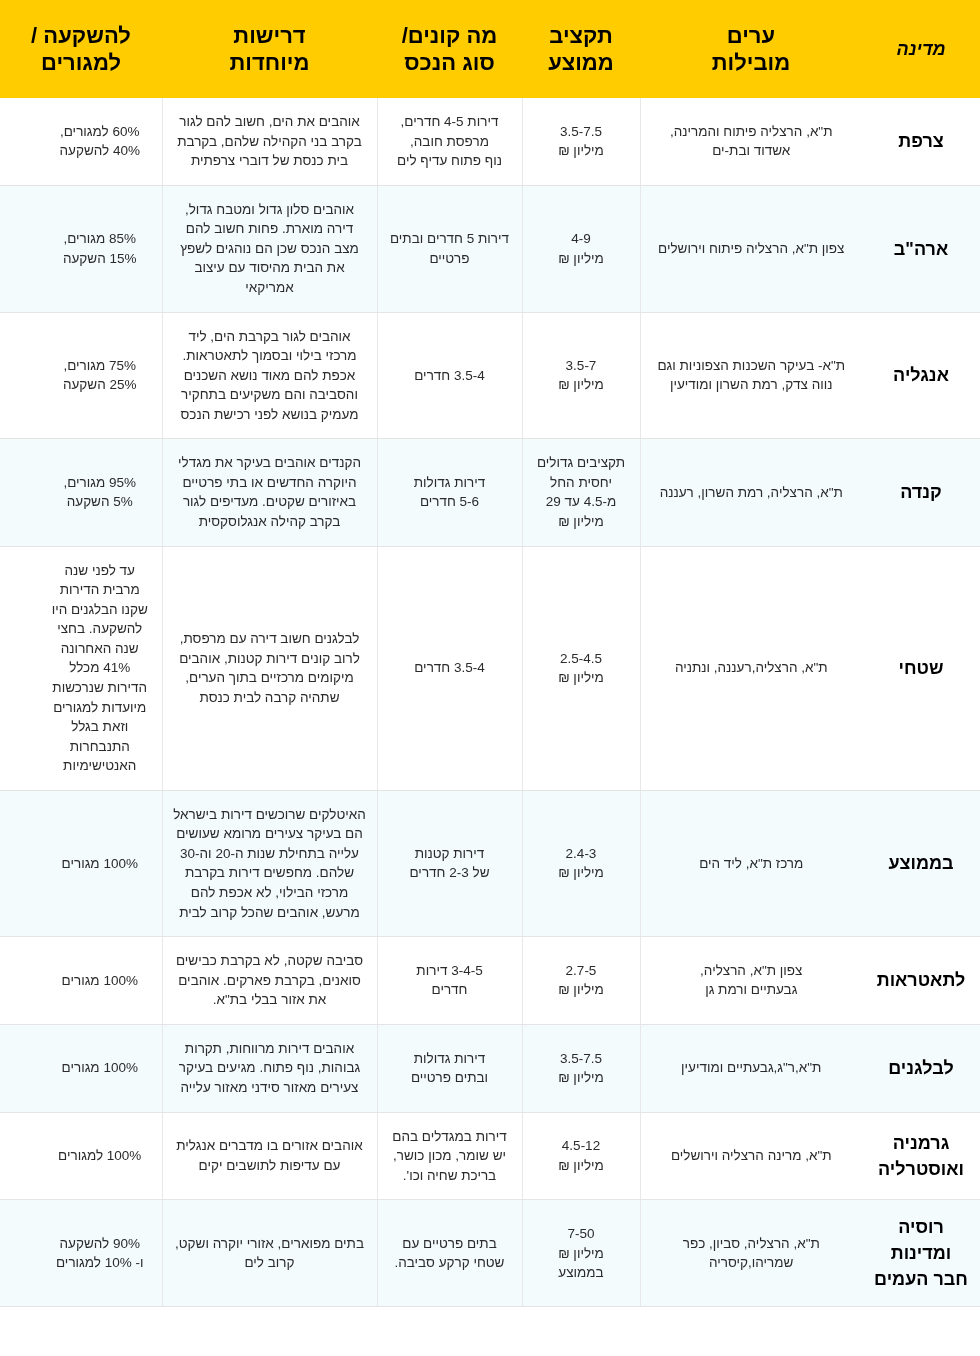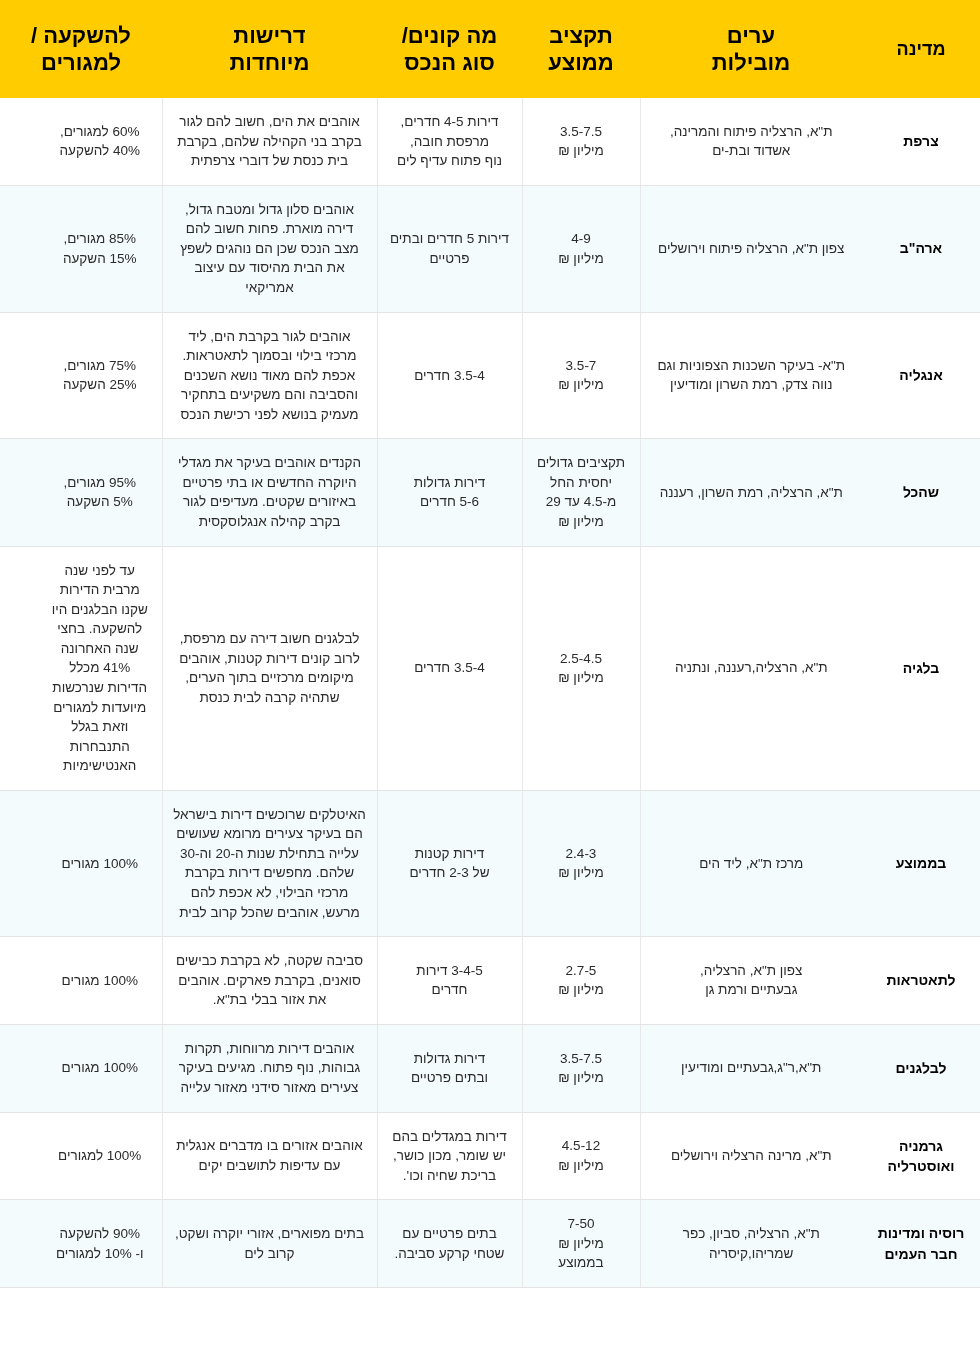--- a/index.html
+++ b/index.html
@@ -24,35 +24,36 @@
     font-size: 22px;
     line-height: 1.25;
     text-align: center;
     vertical-align: middle;
     padding: 14px 8px;
     height: 70px;
     border: none;
   }
   table.data-table thead th.th-country {
     font-size: 18px;
+    font-style: italic;
   }
   table.data-table tbody td {
     border-bottom: 1px solid #e4e4e4;
     border-left: 1px solid #e8e8e8;
     vertical-align: middle;
     text-align: center;
     padding: 14px 10px;
     font-size: 13.5px;
     line-height: 1.45;
     color: #2b2b2b;
   }
   table.data-table tbody td.col-country {
     border-left: none;
     font-weight: bold;
-    font-size: 14px;
+    font-size: 18px;
     color: #000000;
   }
   table.data-table tbody td.col-invest {
     border-left: none;
     padding-left: 48px;
   }
   table.data-table tbody tr:nth-child(odd) {
     background: #ffffff;
   }
   table.data-table tbody tr:nth-child(even) {
@@ -107,29 +108,29 @@
       </tr>
       <tr>
         <td class="col-country">אנגליה</td>
         <td class="col-cities">ת"א- בעיקר השכנות הצפוניות וגם נווה צדק, רמת השרון ומודיעין</td>
         <td class="col-budget">3.5-7<br>מיליון ₪</td>
         <td class="col-type">3.5-4 חדרים</td>
         <td class="col-req">אוהבים לגור בקרבת הים, ליד מרכזי בילוי ובסמוך לתאטראות. אכפת להם מאוד נושא השכנים והסביבה והם משקיעים בתחקיר מעמיק בנושא לפני רכישת הנכס</td>
         <td class="col-invest">75% מגורים,<br>25% השקעה</td>
       </tr>
       <tr>
-        <td class="col-country">שהכל</td>
+        <td class="col-country">קנדה</td>
         <td class="col-cities">ת"א, הרצליה, רמת השרון, רעננה</td>
         <td class="col-budget">תקציבים גדולים יחסית החל מ-4.5 עד 29 מיליון ₪</td>
         <td class="col-type">דירות גדולות<br>5-6 חדרים</td>
         <td class="col-req">הקנדים אוהבים בעיקר את מגדלי היוקרה החדשים או בתי פרטיים באיזורים שקטים. מעדיפים לגור בקרב קהילה אנגלוסקסית</td>
         <td class="col-invest">95% מגורים,<br>5% השקעה</td>
       </tr>
       <tr>
-        <td class="col-country">בלגיה</td>
+        <td class="col-country">שטחי</td>
         <td class="col-cities">ת"א, הרצליה,רעננה, ונתניה</td>
         <td class="col-budget">2.5-4.5<br>מיליון ₪</td>
         <td class="col-type">3.5-4 חדרים</td>
         <td class="col-req">לבלגנים חשוב דירה עם מרפסת, לרוב קונים דירות קטנות, אוהבים מיקומים מרכזיים בתוך הערים, שתהיה קרבה לבית כנסת</td>
         <td class="col-invest">עד לפני שנה מרבית הדירות שקנו הבלגנים היו להשקעה. בחצי שנה האחרונה 41% מכלל הדירות שנרכשות מיועדות למגורים וזאת בגלל התנבחרות האנטישימיות</td>
       </tr>
       <tr>
         <td class="col-country">בממוצע</td>
         <td class="col-cities">מרכז ת"א, ליד הים</td>
         <td class="col-budget">2.4-3<br>מיליון ₪</td>

